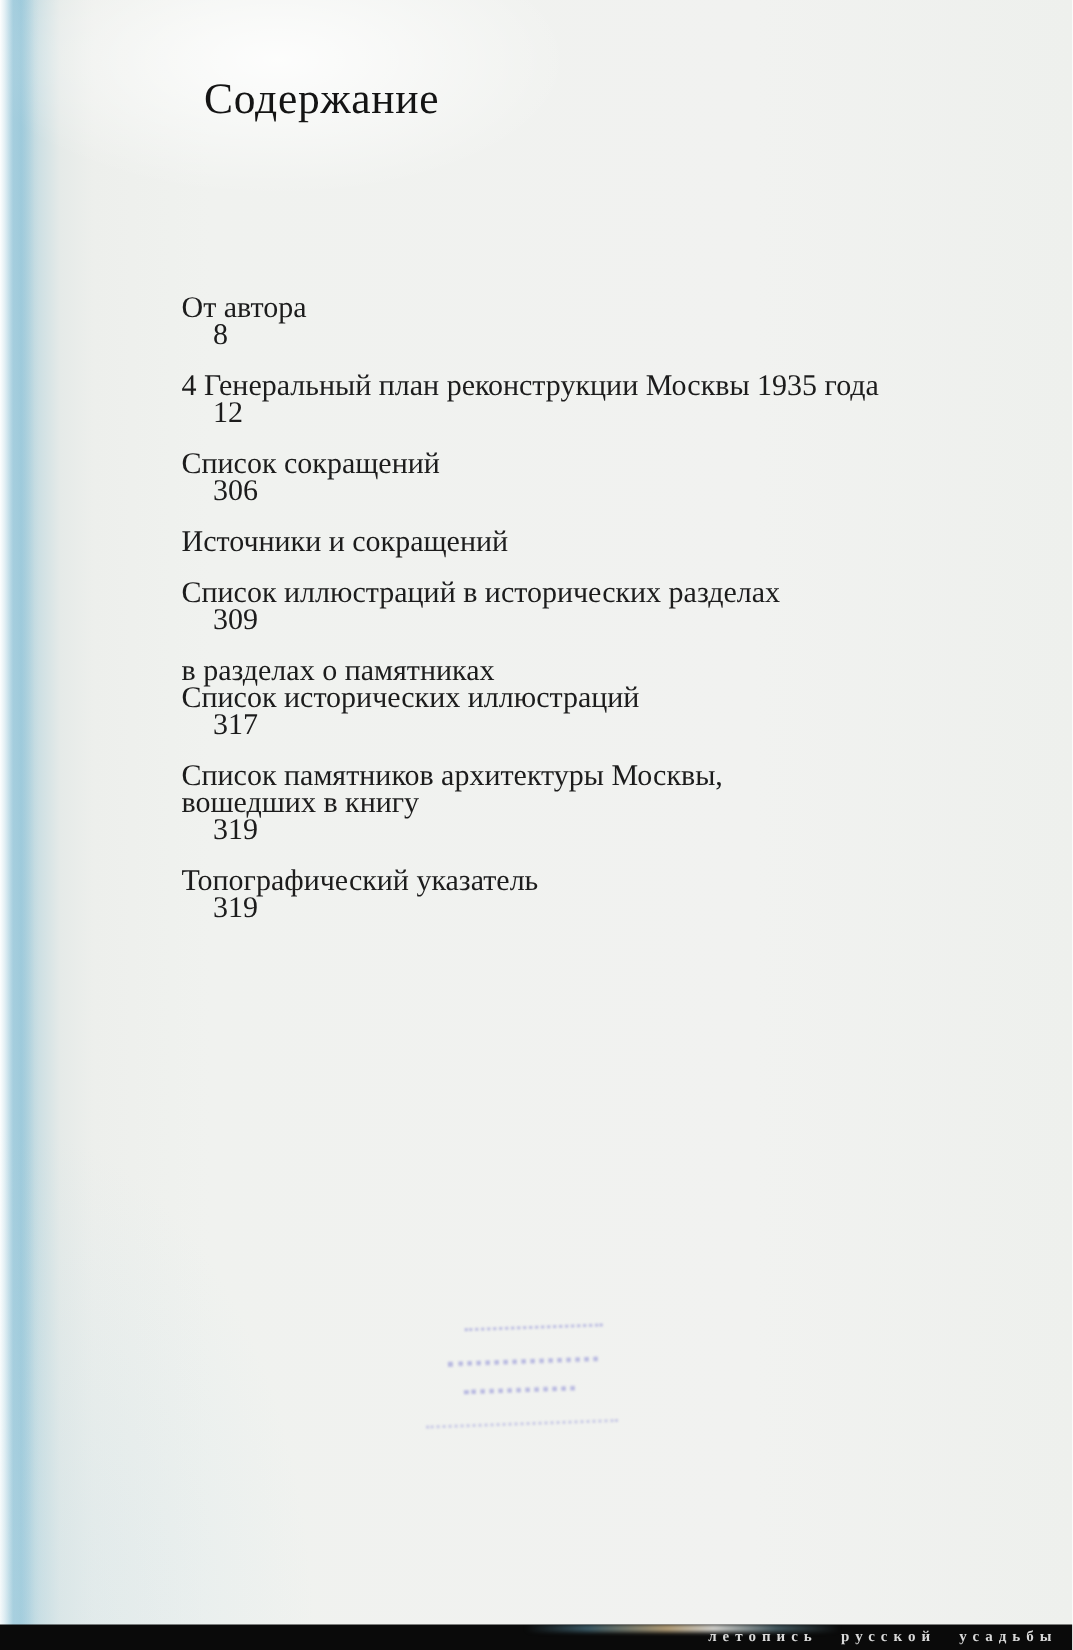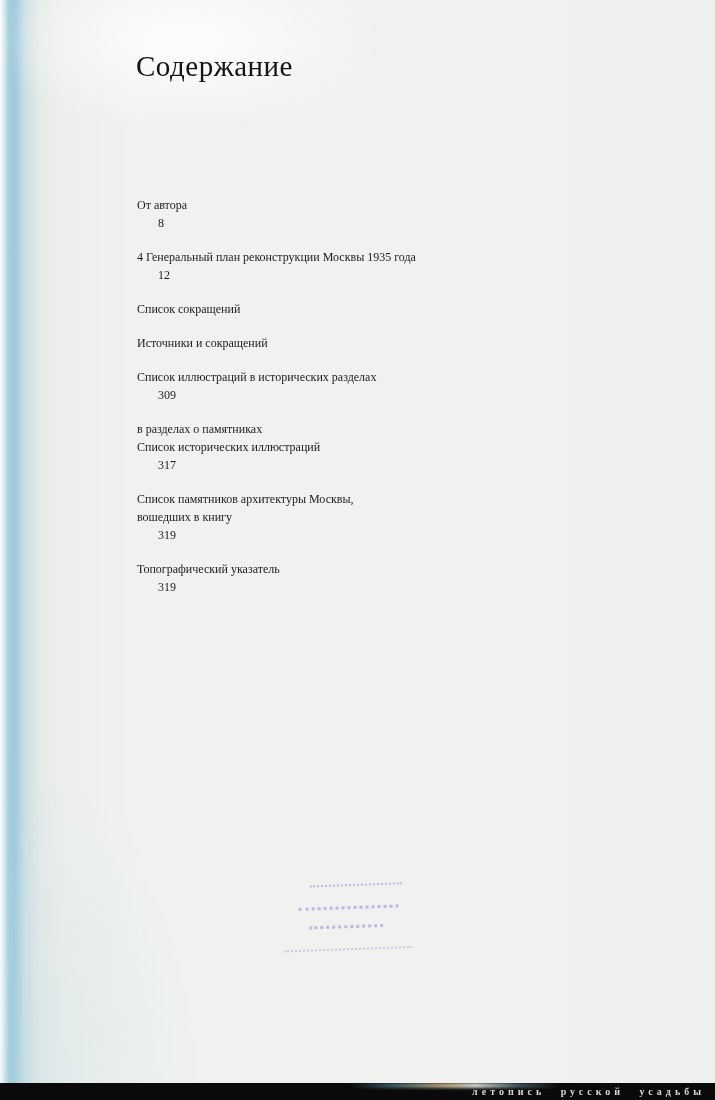--- a/index.html
+++ b/index.html
@@ -32,24 +32,24 @@
     left: 136px;
     top: 50px;
     margin: 0;
     font-size: 29px;
     font-weight: 400;
     letter-spacing: 0.5px;
     color: #141414;
   }
   .toc {
     position: absolute;
-    left: 137px;
+    left: 121px;
     top: 196px;
     width: 470px;
-    font-size: 12px;
+    font-size: 20px;
     line-height: 18px;
   }
   .entry { margin-bottom: 16px; }
   .entry .line { display: block; }
   .entry .page-num { display: block; padding-left: 21px; }
 
   
   .stamp {
     position: absolute;
     left: 283px;
@@ -108,20 +108,21 @@
     <div class="entry">
       <span class="line">От автора</span>
       <span class="page-num">8</span>
     </div>
     <div class="entry">
       <span class="line">4 Генеральный план реконструкции Москвы 1935 года</span>
       <span class="page-num">12</span>
     </div>
     <div class="entry">
       <span class="line">Список сокращений</span>
+      <span class="page-num">306</span>
     </div>
     <div class="entry">
       <span class="line">Источники и сокращений</span>
     </div>
     <div class="entry">
       <span class="line">Список иллюстраций в исторических разделах</span>
       <span class="page-num">309</span>
     </div>
     <div class="entry">
       <span class="line">в разделах о памятниках</span>

